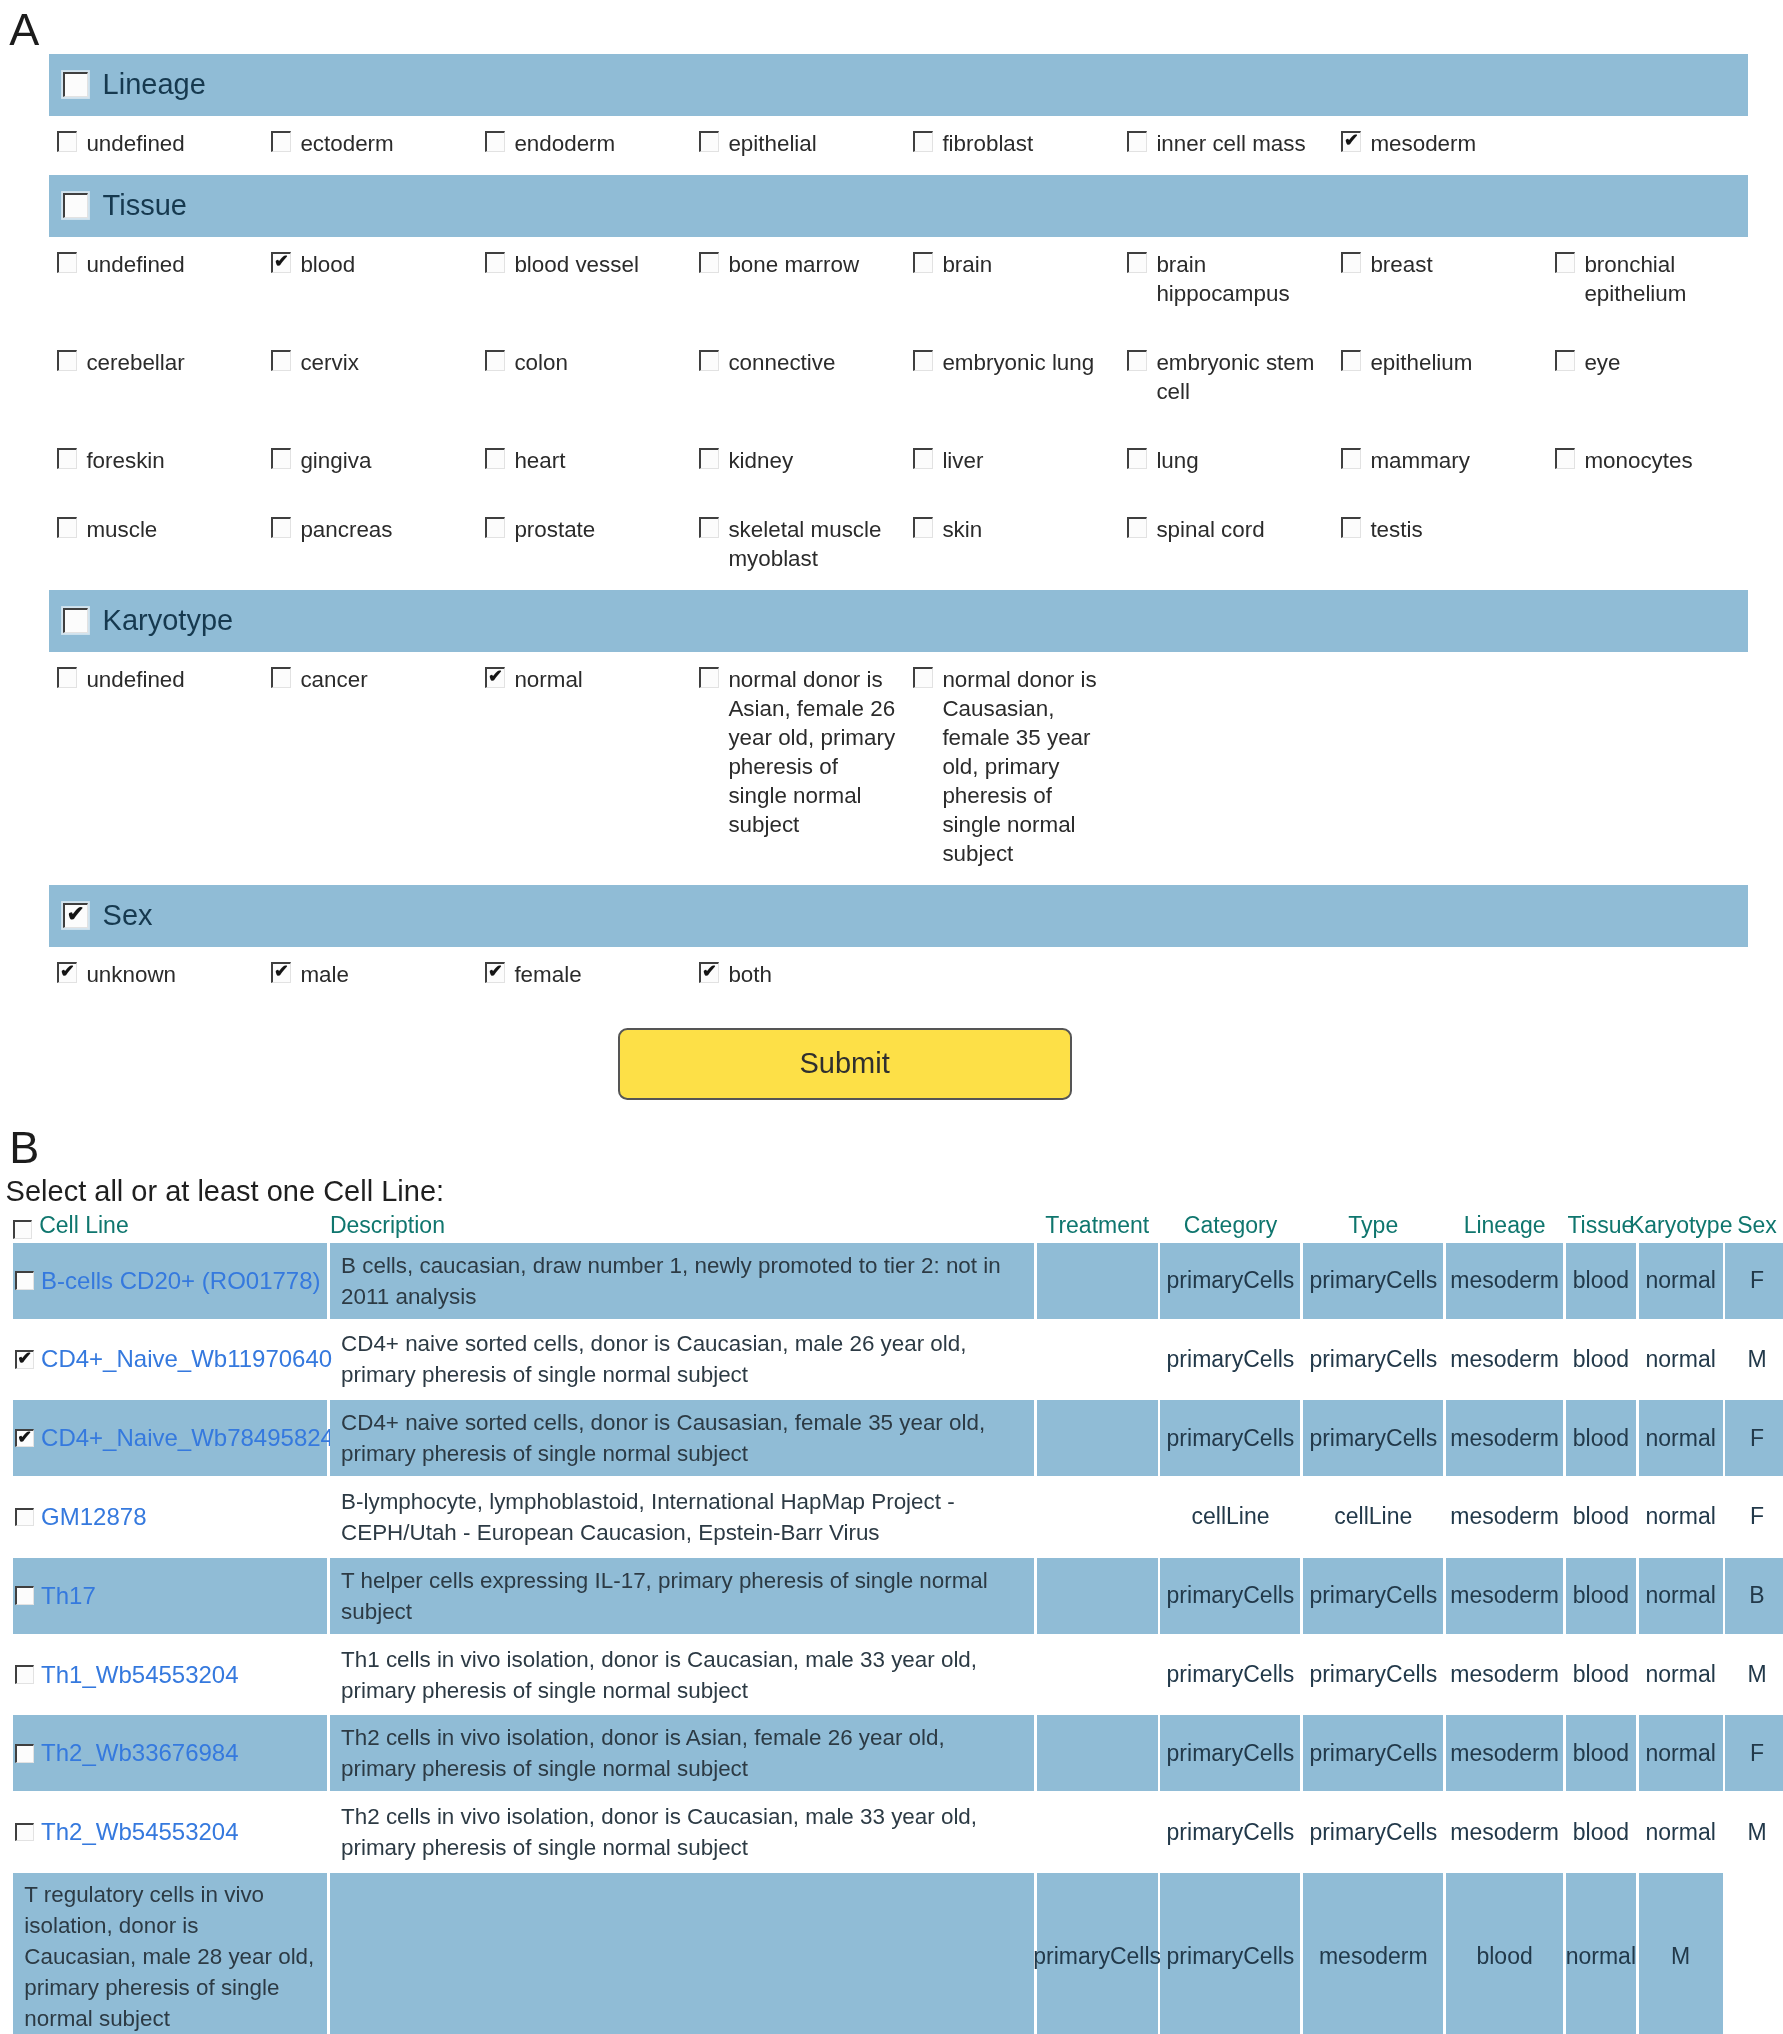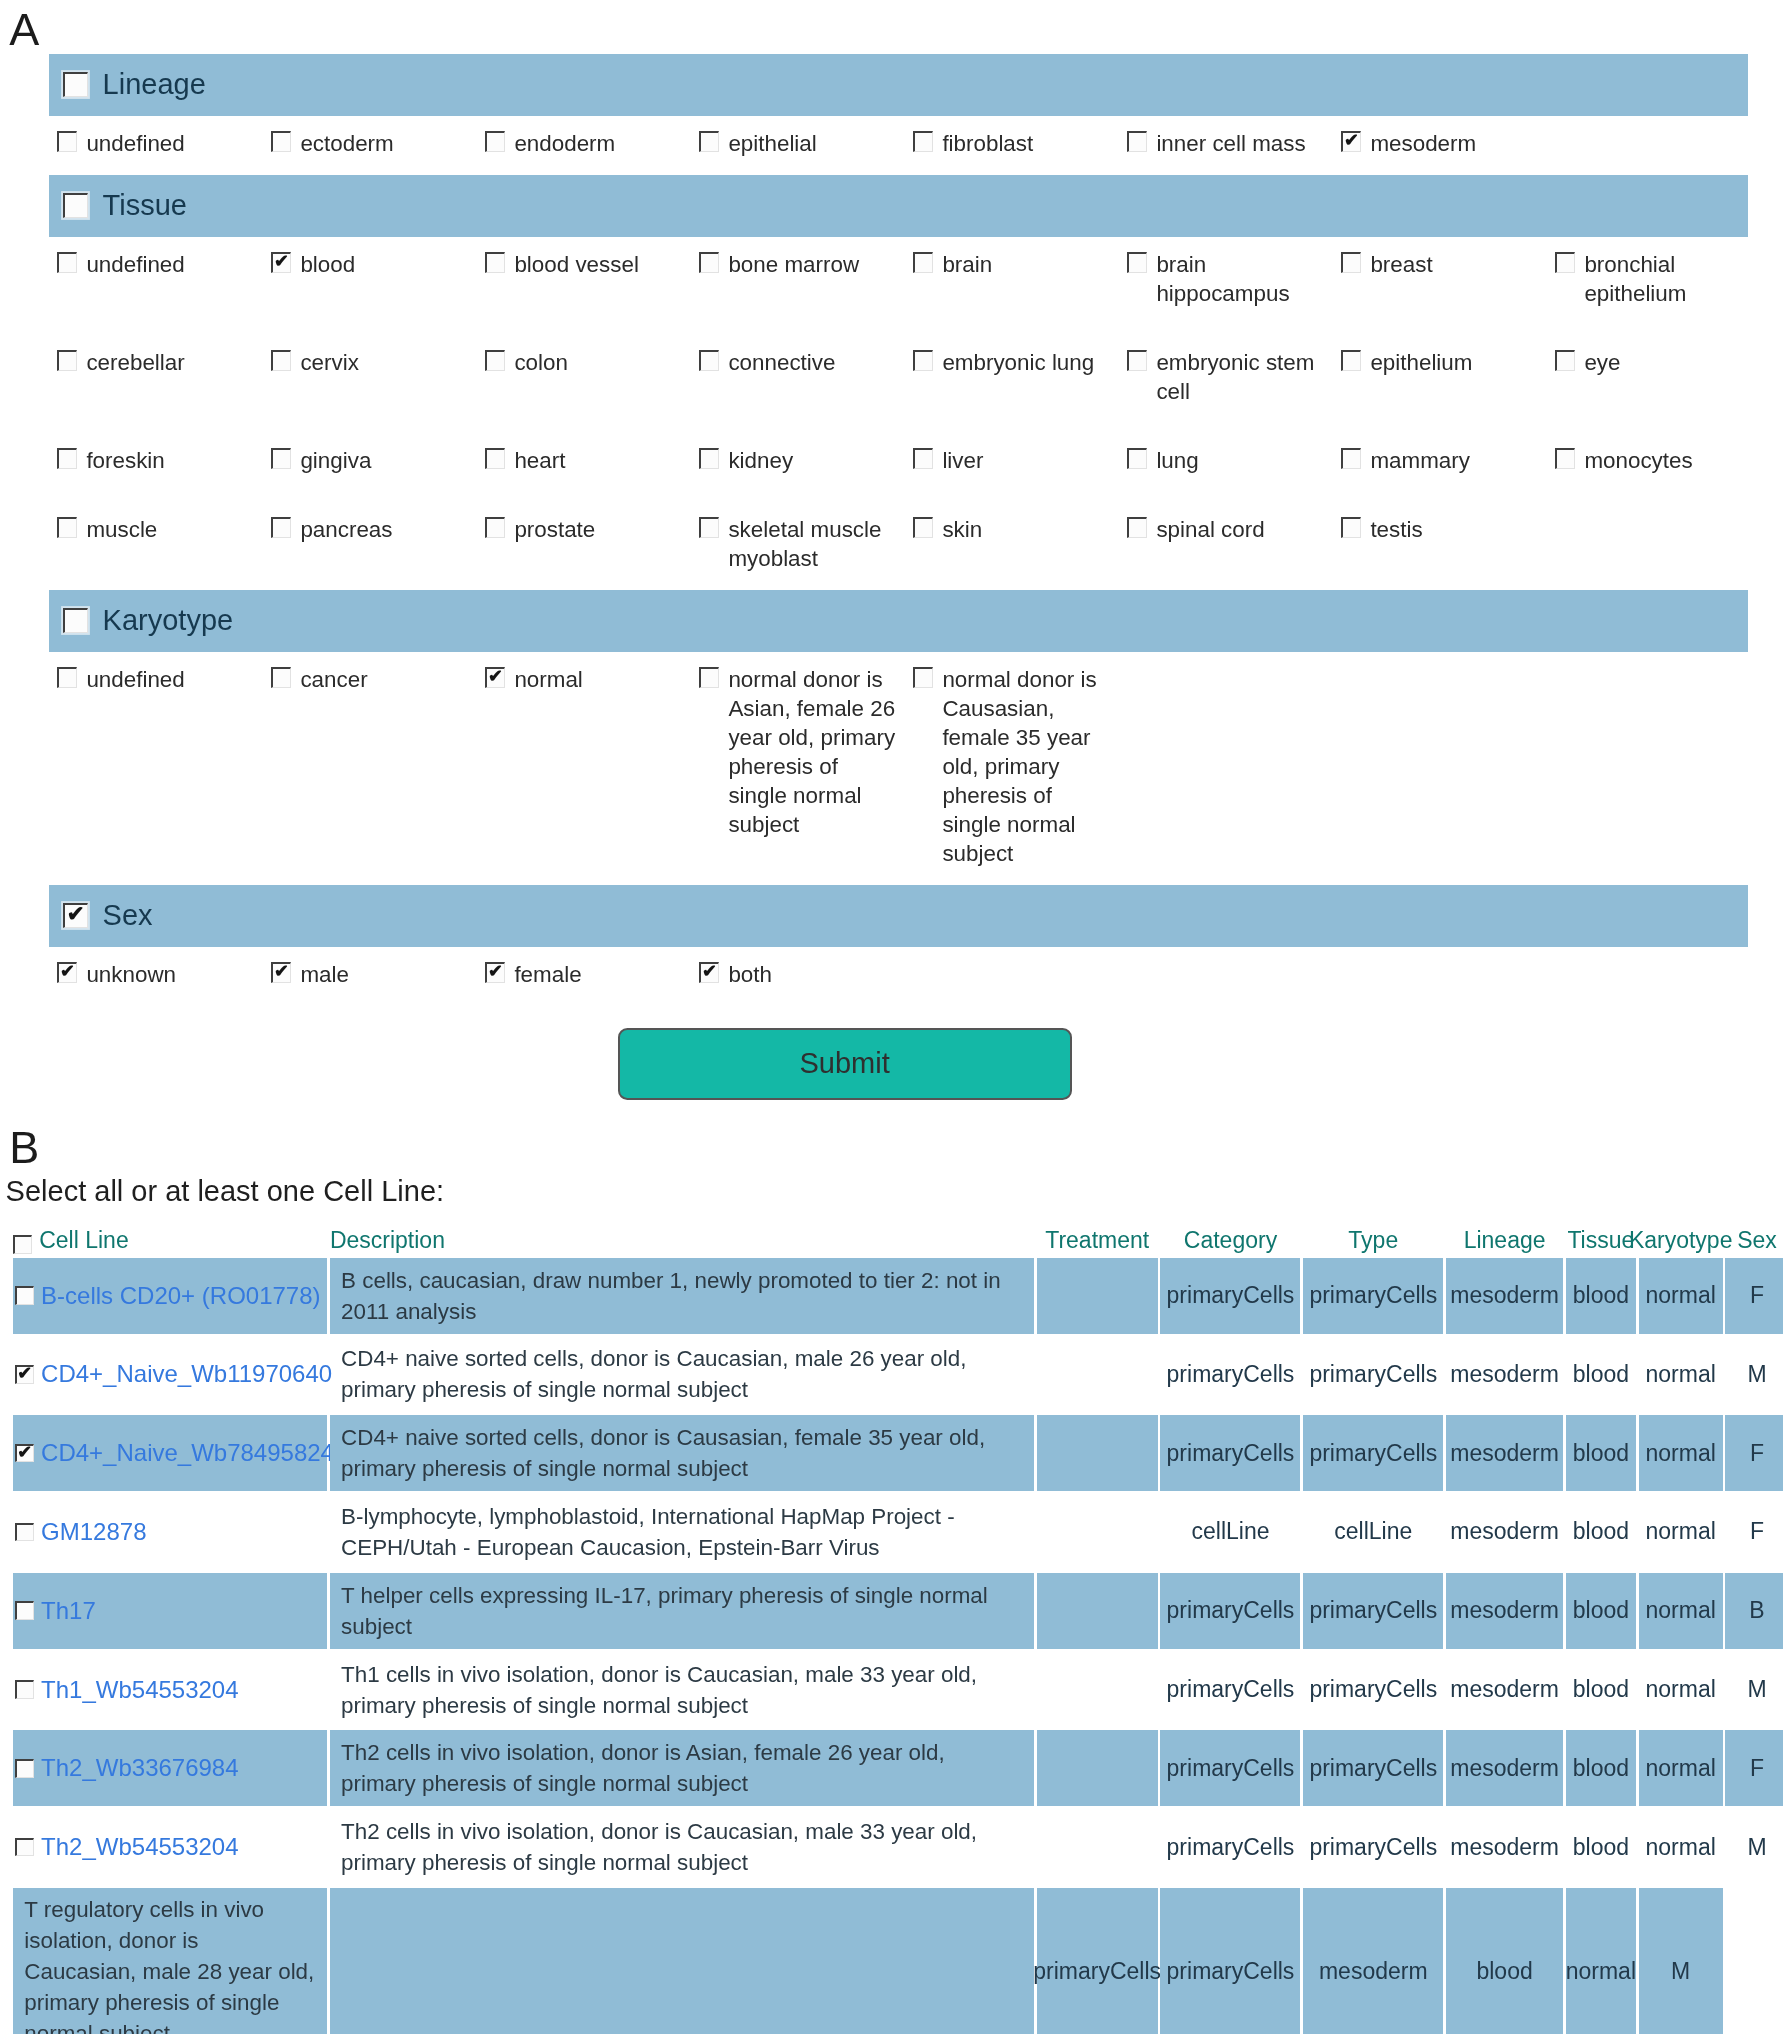--- a/index.html
+++ b/index.html
@@ -21,21 +21,21 @@
              align-items:center; gap:15px; padding-left:14px; box-sizing:border-box; }
   .cat-bar .cb { width:25px; height:25px; box-shadow:0 0 0 1.9px #d3e4ef; }
   .cat-bar .cb.checked::after { font-size:21.4px; }
   .cat-label { font-size:29px; color:var(--bartext); }
   .cat-items { display:grid; grid-template-columns:repeat(8, 214px); row-gap:40px;
                padding:13px 0 17px 51px; }
   .item { display:flex; align-items:flex-start; gap:9.3px; }
   .item .cb { margin-top:2.8px; }
   .item-label { font-size:22.4px; line-height:29px; color:#2b2b2b; max-width:173px; }
 
-  .submit-a { display:block; margin:22.4px 0 0 612px; width:454px; height:72px; background:#14b8a6;
+  .submit-a { display:block; margin:22.4px 0 0 612px; width:454px; height:72px; background:#fde047;
               border:2.3px solid #555; border-radius:9.3px; font-size:29px; color:#2f2f2f;
               font-family:"Liberation Sans", sans-serif; }
 
   
   .secB { margin-top:24px; }
   .tbl { margin-left:7.5px; width:1775px; }
   .thead, .trow { display:grid; grid-template-columns:314px 704px 121px 140px 140px 117px 70px 84px 63px;
                   column-gap:2.8px; }
   .thead { margin-bottom:3.7px; }
   .th { font-size:23px; color:#0f766e; display:flex; align-items:flex-end; }
@@ -279,21 +279,21 @@
             <span class="cb checked"></span>
             <span class="item-label">both</span>
           </div>
         </div>
       </div>
     <button class="submit-a">Submit</button>
   </div>
 
   <div class="secB">
     <div class="big-letter">B</div>
-    <div class="subtitle" style="margin-bottom:18px;">Select all or at least one Cell Line:</div>
+    <div class="subtitle" style="margin-bottom:3px;">Select all or at least one Cell Line:</div>
 
     <div class="tbl">
       <div class="thead" id="tbl-head">
           <div class="th">
             <span class="cb"></span>
             <span>Cell Line</span>
           </div>
           <div class="th">
             <span>Description</span>
           </div>

